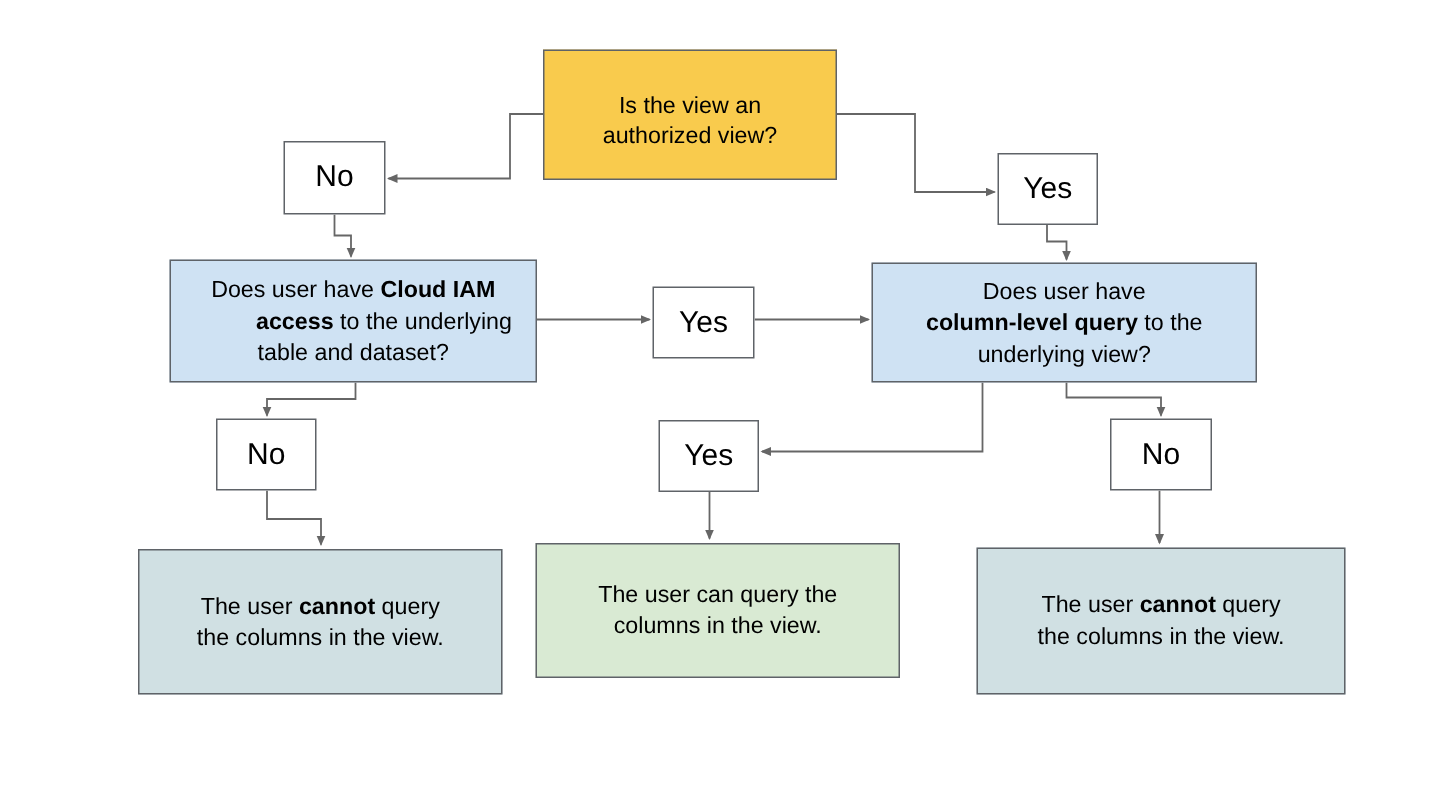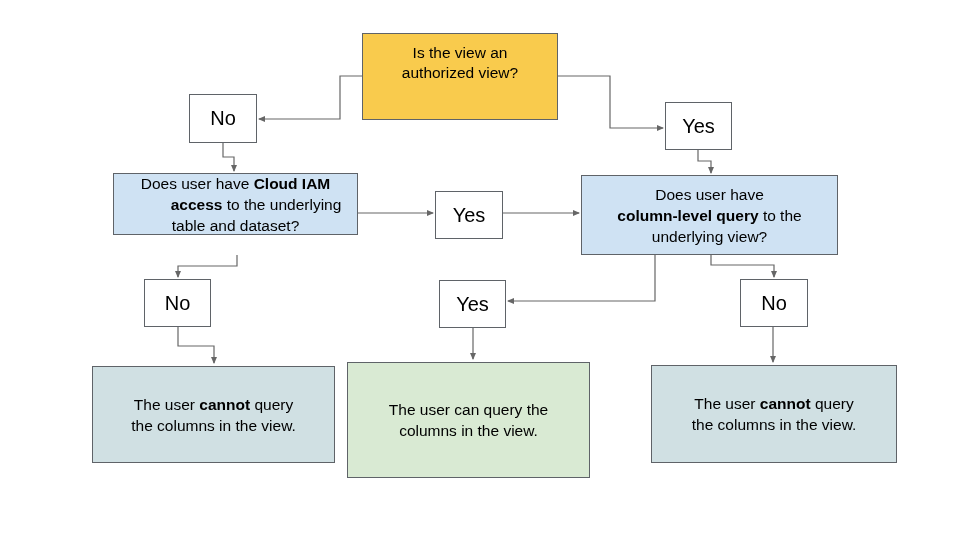--- a/index.html
+++ b/index.html
@@ -39,21 +39,21 @@
     flex-direction: column;
     align-items: center;
     justify-content: center;
     text-align: center;
     color: var(--text);
     font-size: 15.5px;
     line-height: 21px;
   }
   .decision {
     background: var(--decision_fill);
-    justify-content: flex-start;
+    justify-content: center;
     padding-top: 9px;
     line-height: 20px;
   }
   .question {
     background: var(--question_fill);
   }
   .label-box {
     background: var(--label_fill);
     font-size: 20px;
   }
@@ -91,21 +91,21 @@
 
   <div class="node decision" style="left:362px; top:33px; width:196px; height:87px;">
       <div><span>Is the view an</span></div>
       <div><span>authorized view?</span></div>
     </div>
 
   <div class="node label-box" style="left:189px; top:94px; width:68px; height:49px;">No</div>
 
   <div class="node label-box" style="left:665px; top:102px; width:67px; height:48px;">Yes</div>
 
-  <div class="node question" style="left:113px; top:173px; width:245px; height:62px;">
+  <div class="node question" style="left:113px; top:173px; width:245px; height:82px;">
       <div><span>Does user have </span><span style="font-weight: bold;">Cloud IAM</span></div>
       <div><span style="font-weight: bold; margin-left: 41px;">access</span><span> to the underlying</span></div>
       <div><span>table and dataset?</span></div>
     </div>
 
   <div class="node label-box" style="left:435px; top:191px; width:68px; height:48px;">Yes</div>
 
   <div class="node question" style="left:581px; top:175px; width:257px; height:80px;">
       <div><span>Does user have</span></div>
       <div><span style="font-weight: bold;">column-level query</span><span> to the</span></div>
@@ -116,21 +116,21 @@
 
   <div class="node label-box" style="left:439px; top:280px; width:67px; height:48px;">Yes</div>
 
   <div class="node label-box" style="left:740px; top:279px; width:68px; height:48px;">No</div>
 
   <div class="node result-cannot" style="left:92px; top:366px; width:243px; height:97px;">
       <div><span>The user </span><span style="font-weight: bold;">cannot</span><span> query</span></div>
       <div><span>the columns in the view.</span></div>
     </div>
 
-  <div class="node result-can" style="left:347px; top:362px; width:243px; height:116px;">
+  <div class="node result-can" style="left:357px; top:362px; width:243px; height:90px;">
       <div><span>The user can query the</span></div>
       <div><span>columns in the view.</span></div>
     </div>
 
   <div class="node result-cannot" style="left:651px; top:365px; width:246px; height:98px;">
       <div><span>The user </span><span style="font-weight: bold;">cannot</span><span> query</span></div>
       <div><span>the columns in the view.</span></div>
     </div>
 
 </div>

